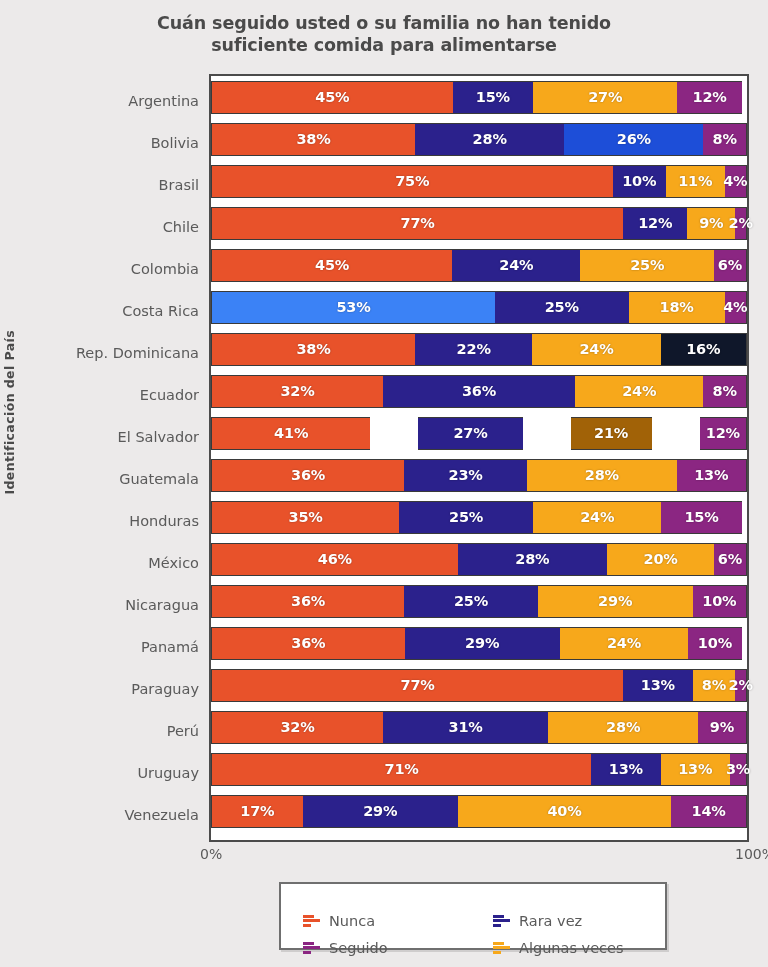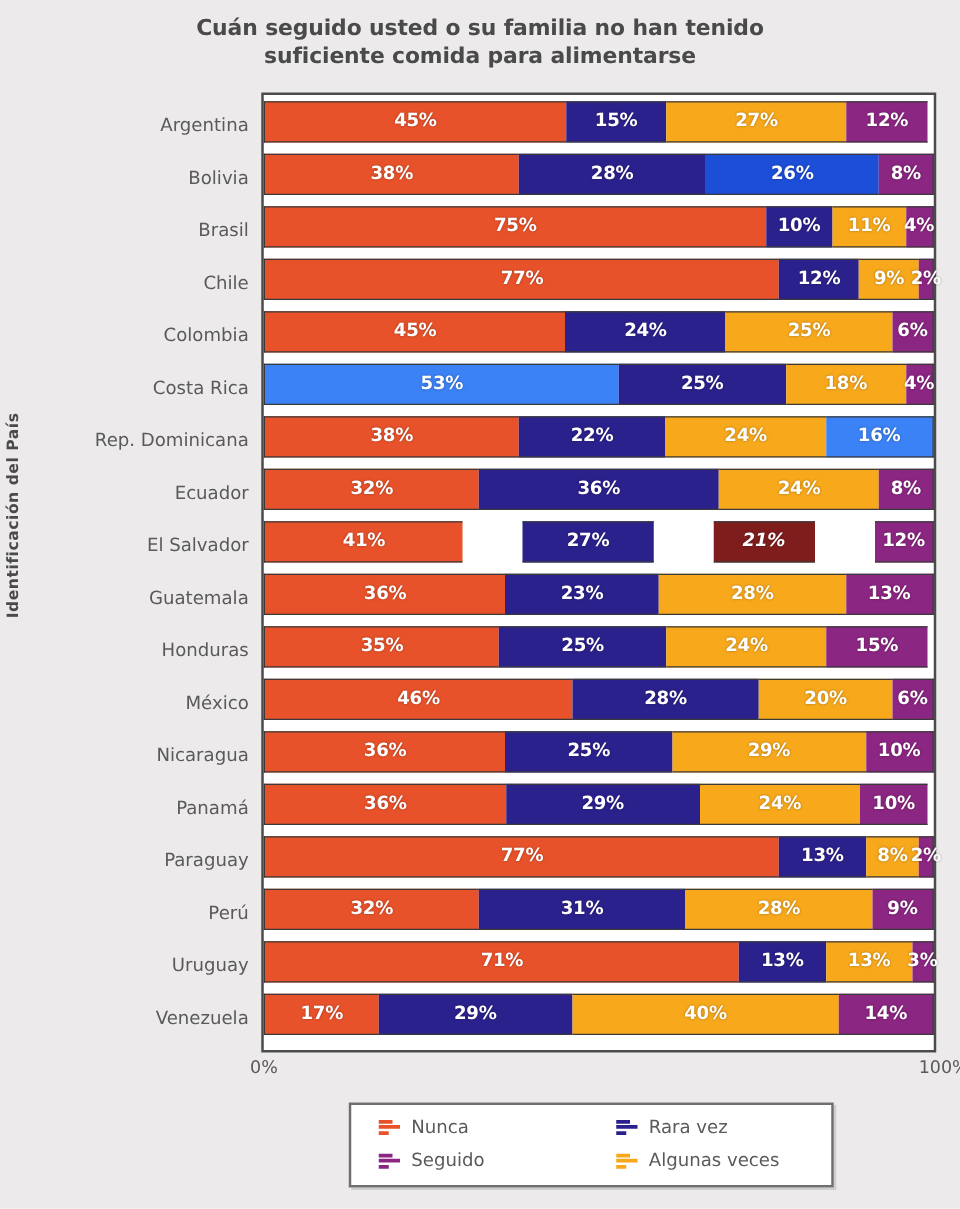--- a/index.html
+++ b/index.html
@@ -140,21 +140,21 @@
   
   #legend {
     position: absolute;
     left: 279px;
     top: 882px;
     width: 388px;
     height: 68px;
     background: #ffffff;
     border: 2px solid #6f6f6f;
     box-sizing: border-box;
-    padding: 4px 0 0 22px;
+    padding: 23px 0 0 22px;
     box-shadow: 2px 2px 0 rgba(0,0,0,.12);
   }
   #legend-grid {
     display: grid;
     grid-template-columns: 190px 190px;
     grid-auto-rows: 27px;
     align-items: center;
   }
   .legend-item {
     display: flex;
@@ -306,21 +306,21 @@
         <div class="bar-row" style="top: 256.5px;">
           <div class="seg" style="flex: 38 0 0px; background: rgb(232, 82, 42);">
             <span class="seg-val">38%</span>
           </div>
           <div class="seg" style="flex: 22 0 0px; background: rgb(43, 33, 140);">
             <span class="seg-val">22%</span>
           </div>
           <div class="seg" style="flex: 24 0 0px; background: rgb(247, 168, 27);">
             <span class="seg-val">24%</span>
           </div>
-          <div class="seg" style="flex: 16 0 0px; background: #3b82f6;">
+          <div class="seg" style="flex: 16 0 0px; background: #0f172a;">
             <span class="seg-val">16%</span>
           </div>
         </div>
         <div class="bar-row" style="top: 298.5px;">
           <div class="seg" style="flex: 32 0 0px; background: rgb(232, 82, 42);">
             <span class="seg-val">32%</span>
           </div>
           <div class="seg" style="flex: 36 0 0px; background: rgb(43, 33, 140);">
             <span class="seg-val">36%</span>
           </div>
@@ -331,21 +331,21 @@
             <span class="seg-val">8%</span>
           </div>
         </div>
         <div class="bar-row" style="top: 340.5px; gap: 48px;">
           <div class="seg" style="flex: 41 0 0px; background: rgb(232, 82, 42);">
             <span class="seg-val">41%</span>
           </div>
           <div class="seg" style="flex: 27 0 0px; background: rgb(43, 33, 140);">
             <span class="seg-val">27%</span>
           </div>
-          <div class="seg" style="flex: 21 0 0px; background: #7f1d1d; font-style: italic;">
+          <div class="seg" style="flex: 21 0 0px; background: #a16207;">
             <span class="seg-val">21%</span>
           </div>
           <div class="seg" style="flex: 12 0 0px; background: rgb(139, 38, 130);">
             <span class="seg-val">12%</span>
           </div>
         </div>
         <div class="bar-row" style="top: 382.5px;">
           <div class="seg" style="flex: 36 0 0px; background: rgb(232, 82, 42);">
             <span class="seg-val">36%</span>
           </div>

